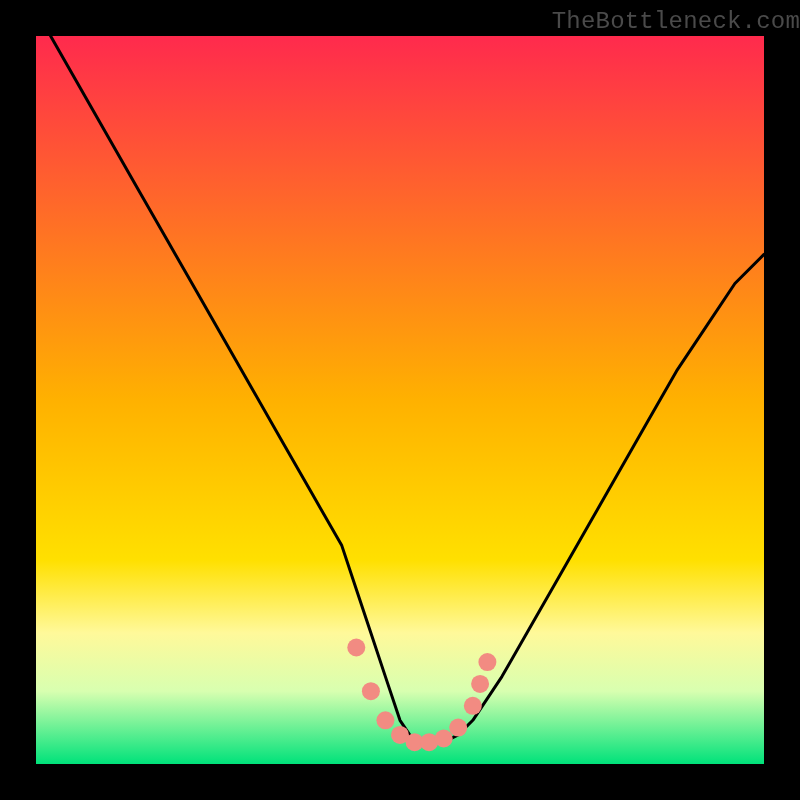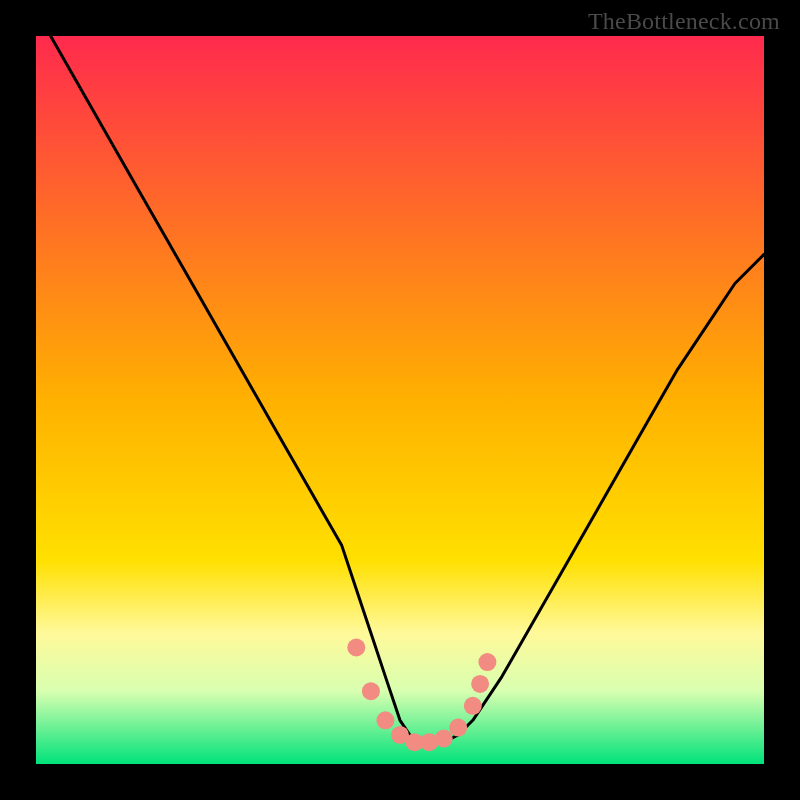--- a/index.html
+++ b/index.html
@@ -12,23 +12,23 @@
   }
   .frame {
     position: absolute;
     left: 0;
     top: 0;
     width: 800px;
     height: 800px;
   }
   .watermark {
     position: absolute;
-    right: 20px;
+    right: 0;
     top: 8px;
-    font-family: Liberation Serif, serif;
+    font-family: Liberation Mono, monospace;
     font-size: 24px;
     color: #4a4a4a;
     font-weight: 400;
     letter-spacing: 0.2px;
     margin-left: 9px;
   }
 </style>
 </head>
 <body>
 

